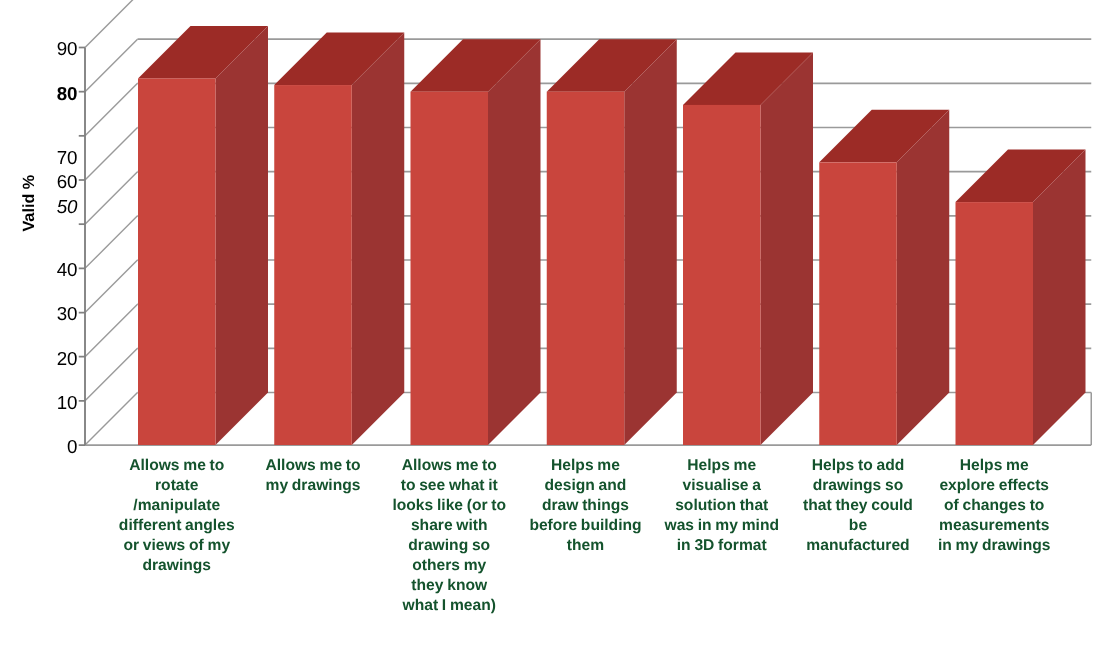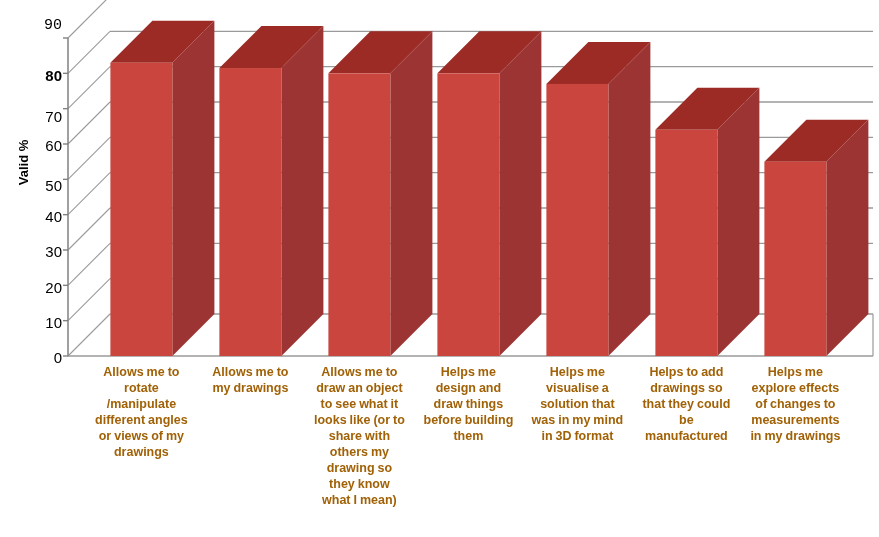--- a/index.html
+++ b/index.html
@@ -63,42 +63,42 @@
     top: 364px;
     width: 879px;
     height: 173px;
   }
   .cat-label {
     position: absolute;
     top: 0;
     text-align: center;
     font-size: 12.5px;
     font-weight: bold;
-    color: #a16207;
+    color: #14532d;
     line-height: 1.28;
     word-spacing: -0.5px;
   }
 </style>
 </head>
 <body>
 
 <div id="chart-root">
 
   <div id="y-axis-title">Valid %</div>
 
   <div class="y-tick" style="left:28px; top:350px;">0</div>
   <div class="y-tick" style="left:28px; top:315px;">10</div>
   <div class="y-tick" style="left:28px; top:280px;">20</div>
   <div class="y-tick" style="left:28px; top:244px;">30</div>
   <div class="y-tick" style="left:28px; top:209px;">40</div>
-  <div class="y-tick" style="left:28px; top:178px;">50</div>
+  <div class="y-tick" style="left:28px; top:158px;font-style:italic;">50</div>
   <div class="y-tick" style="left:28px; top:138px;">60</div>
-  <div class="y-tick" style="left:28px; top:109px;">70</div>
+  <div class="y-tick" style="left:28px; top:119px;">70</div>
   <div class="y-tick" style="left:28px; top:68px;font-weight:bold;">80</div>
-  <div class="y-tick" style="left:28px; top:18px;font-family:Liberation Mono, monospace;">90</div>
+  <div class="y-tick" style="left:28px; top:32px;">90</div>
 
   <svg id="plot-svg" width="879" height="370">
     <g id="svg-gridlines">
         <line x1="68" y1="356" x2="110" y2="314" stroke="#9A9A9A" stroke-width="1.1"></line>
         <line x1="68" y1="320.6666666666667" x2="110" y2="278.6666666666667" stroke="#9A9A9A" stroke-width="1.1"></line>
         <line x1="110" y1="278.6666666666667" x2="873" y2="278.6666666666667" stroke="#9A9A9A" stroke-width="1.3"></line>
         <line x1="68" y1="285.33333333333337" x2="110" y2="243.33333333333337" stroke="#9A9A9A" stroke-width="1.1"></line>
         <line x1="110" y1="243.33333333333337" x2="873" y2="243.33333333333337" stroke="#9A9A9A" stroke-width="1.3"></line>
         <line x1="68" y1="250" x2="110" y2="208" stroke="#9A9A9A" stroke-width="1.1"></line>
         <line x1="110" y1="208" x2="873" y2="208" stroke="#9A9A9A" stroke-width="1.3"></line>
@@ -178,26 +178,25 @@
         <div>different angles</div>
         <div>or views of my</div>
         <div>drawings</div>
       </div>
       <div class="cat-label" style="left: 178.9px; width: 143px;">
         <div>Allows me to</div>
         <div>my drawings</div>
       </div>
       <div class="cat-label" style="left: 287.9px; width: 143px;">
         <div>Allows me to</div>
-        <div>draw an object</div>
         <div>to see what it</div>
         <div>looks like (or to</div>
         <div>share with</div>
+        <div>drawing so</div>
         <div>others my</div>
-        <div>drawing so</div>
         <div>they know</div>
         <div>what I mean)</div>
       </div>
       <div class="cat-label" style="left: 396.9px; width: 143px;">
         <div>Helps me</div>
         <div>design and</div>
         <div>draw things</div>
         <div>before building</div>
         <div>them</div>
       </div>

